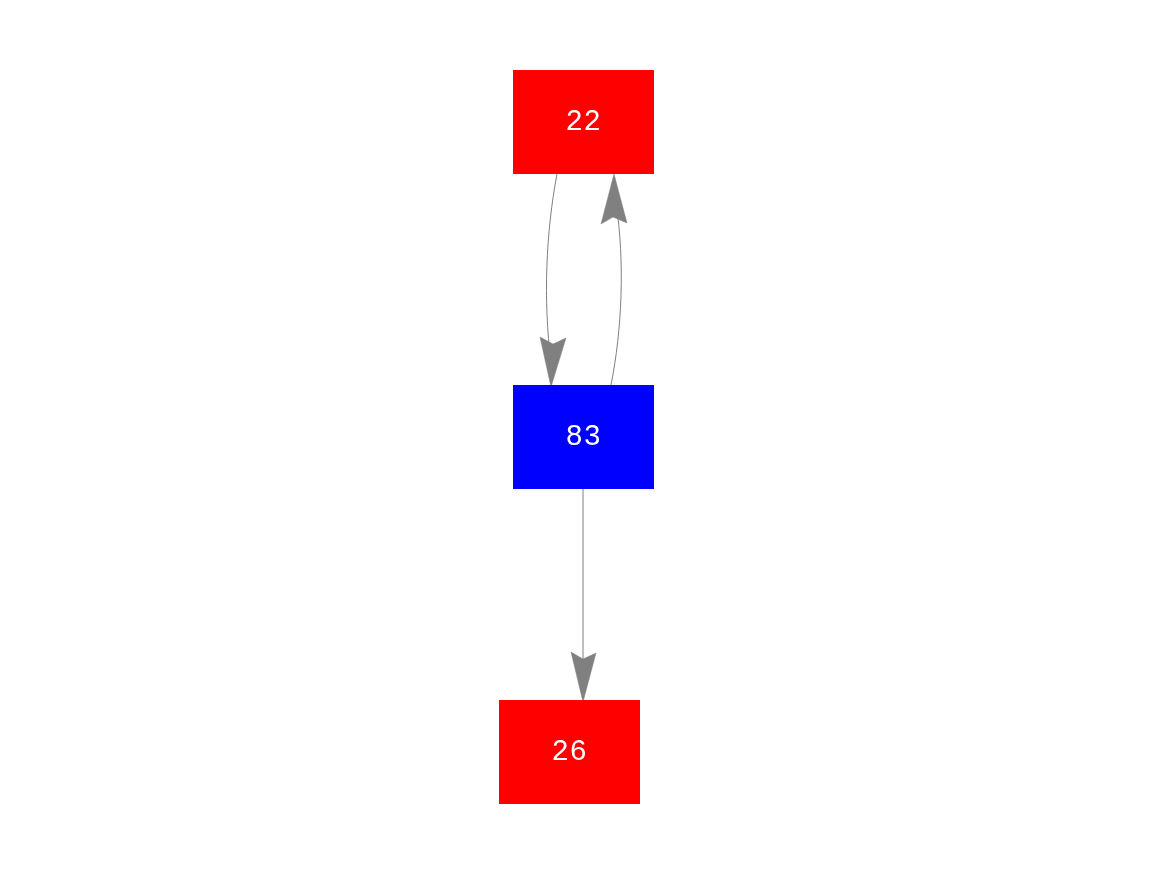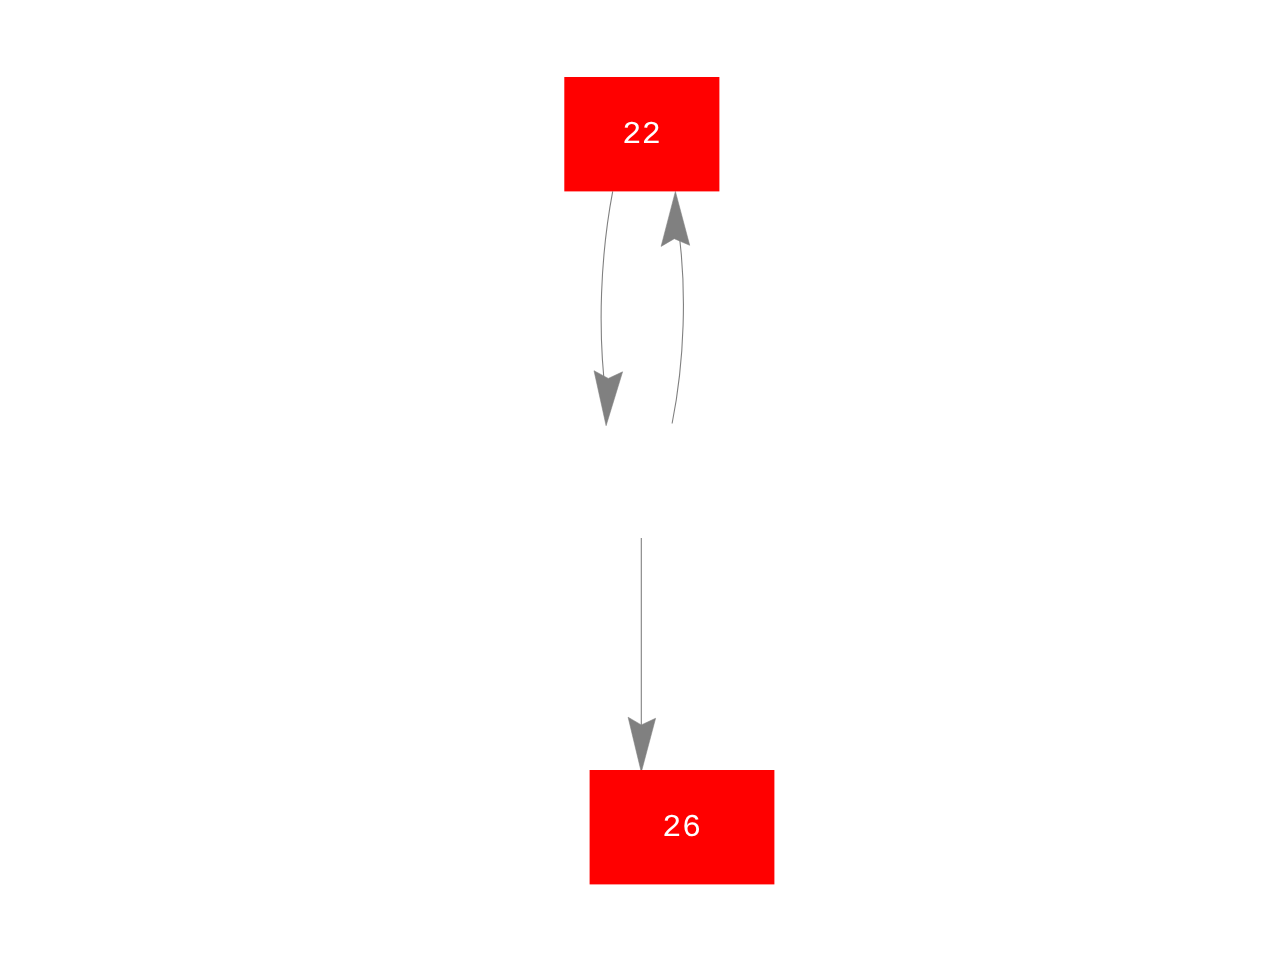--- a/index.html
+++ b/index.html
@@ -57,18 +57,21 @@
         <path d="M 614,174 L 627,223 L 613,217 L 601,224 Z" fill="#808080" stroke="#808080" stroke-width="0.5"></path>
         <path d="M 583,489 L 583,676" fill="none" stroke="#808080" stroke-width="1"></path>
         <path d="M 583,702 L 571,652 L 583,659 L 596,653 Z" fill="#808080" stroke="#808080" stroke-width="0.5"></path>
       </g>
   </svg>
 
   <div class="node" style="left: 513px; top: 70px; width: 141px; height: 104px; background: rgb(255, 0, 0);">
     <span class="node-label" style="color: rgb(255, 255, 255);">22</span>
   </div>
 
+  <div class="node" style="left: 513px; top: 385px; width: 141px; height: 104px; background: rgb(0, 0, 255);">
+    <span class="node-label" style="color: rgb(255, 255, 255);">83</span>
+  </div>
 
-  <div class="node" style="left: 536px; top: 700px; width: 168px; height: 104px; background: rgb(255, 0, 0);">
+  <div class="node" style="left: 499px; top: 700px; width: 141px; height: 104px; background: rgb(255, 0, 0);">
     <span class="node-label" style="color: rgb(255, 255, 255);">26</span>
   </div>
 
 </div>
 
 </body></html>

